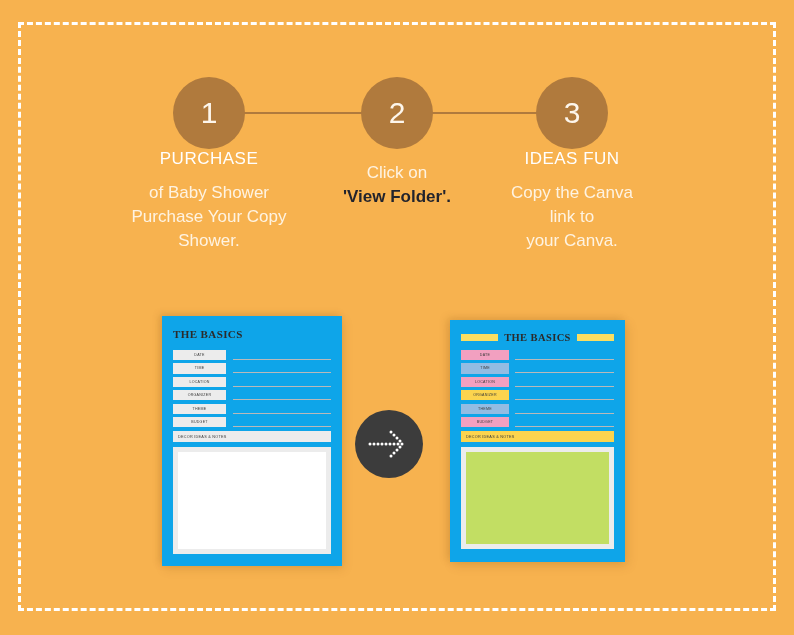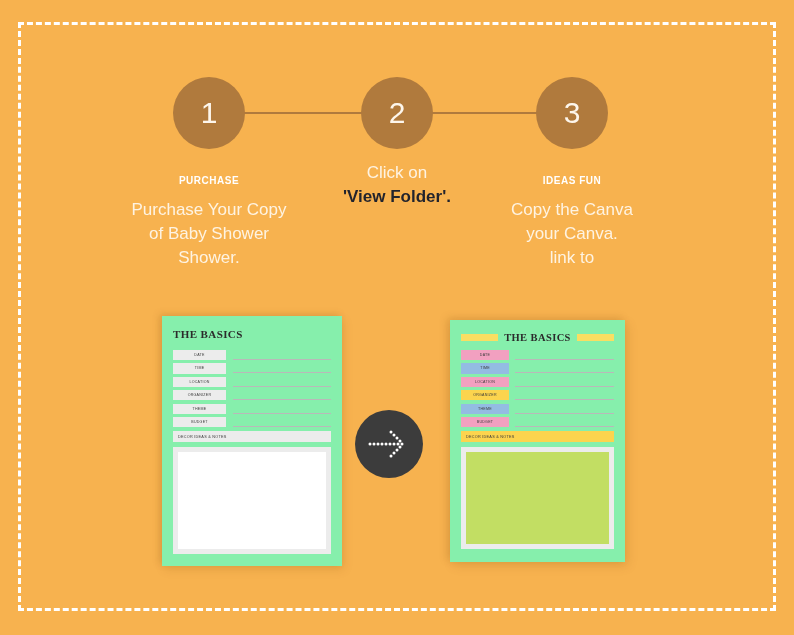--- a/index.html
+++ b/index.html
@@ -57,40 +57,39 @@
     position:relative;z-index:2;
   }
   .circle-num{
     color:#fdf6ec;
     font-size:30px;
     font-weight:400;
     line-height:1;
     font-family:"Liberation Sans", sans-serif;
   }
   .step-title{
-    margin-top:26px;
     color:#ffffff;
-    font-weight:bold;
-    font-size:10px;
+    font-weight:normal;
+    font-size:17px;
     letter-spacing:0.5px;
   }
   .step-desc{
     margin-top:12px;
     color:#fff9ef;
     opacity:.92;
     font-size:17px;
     line-height:1.42;
     font-weight:300;
   }
   .step-desc b{ font-weight:bold; color:#0f172a; opacity:1; }
 
   
   .doc{
     position:absolute;
-    background:#86efac;
+    background:#0ea5e9;
     box-sizing:border-box;
   }
   #doc-plain{
     left:162px;top:316px;
     width:180px;height:250px;
     box-shadow:-3px -2px 7px rgba(120,70,10,.17), 2px 4px 9px rgba(120,70,10,.13);
   }
   #doc-colored{
     left:450px;top:320px;
     width:175px;height:242px;
@@ -183,22 +182,22 @@
 
     <div class="connector" id="connector-1-2"></div>
     <div class="connector" id="connector-2-3"></div>
 
     <div class="step" id="step-1">
       <div class="circle">
         <span class="circle-num">1</span>
       </div>
       <div class="step-title">PURCHASE</div>
       <div class="step-desc">
+        <div>of Baby Shower</div>
         <div>Purchase Your Copy</div>
-        <div>of Baby Shower</div>
         <div>Shower.</div>
       </div>
     </div>
 
     <div class="step" id="step-2">
       <div class="circle">
         <span class="circle-num">2</span>
       </div>
       <div class="step-desc">
         <div>Click  on</div>
@@ -206,22 +205,22 @@
       </div>
     </div>
 
     <div class="step" id="step-3">
       <div class="circle">
         <span class="circle-num">3</span>
       </div>
       <div class="step-title">IDEAS FUN</div>
       <div class="step-desc">
         <div>Copy the Canva</div>
+        <div>link to</div>
         <div>your Canva.</div>
-        <div>link to</div>
       </div>
     </div>
 
   </div>
 
   <div class="doc" id="doc-plain">
     <div class="doc-inner">
       <div class="doc-title">THE BASICS</div>
 
       <div class="field-row">

